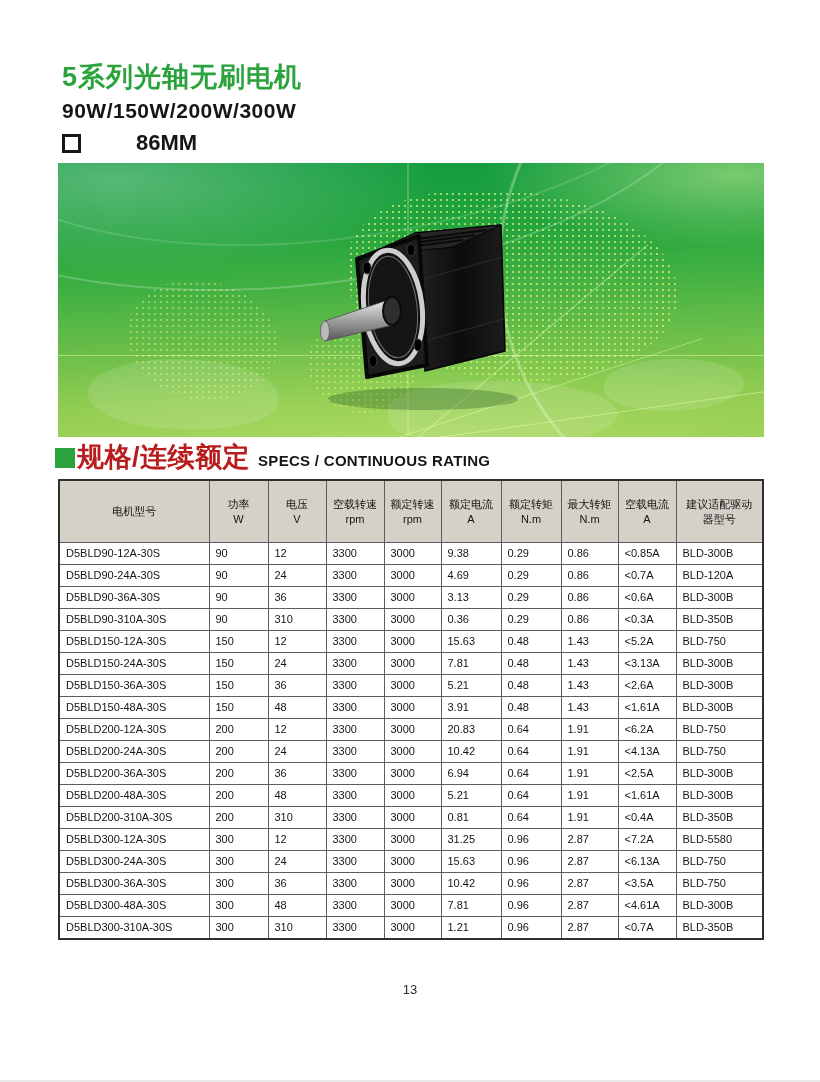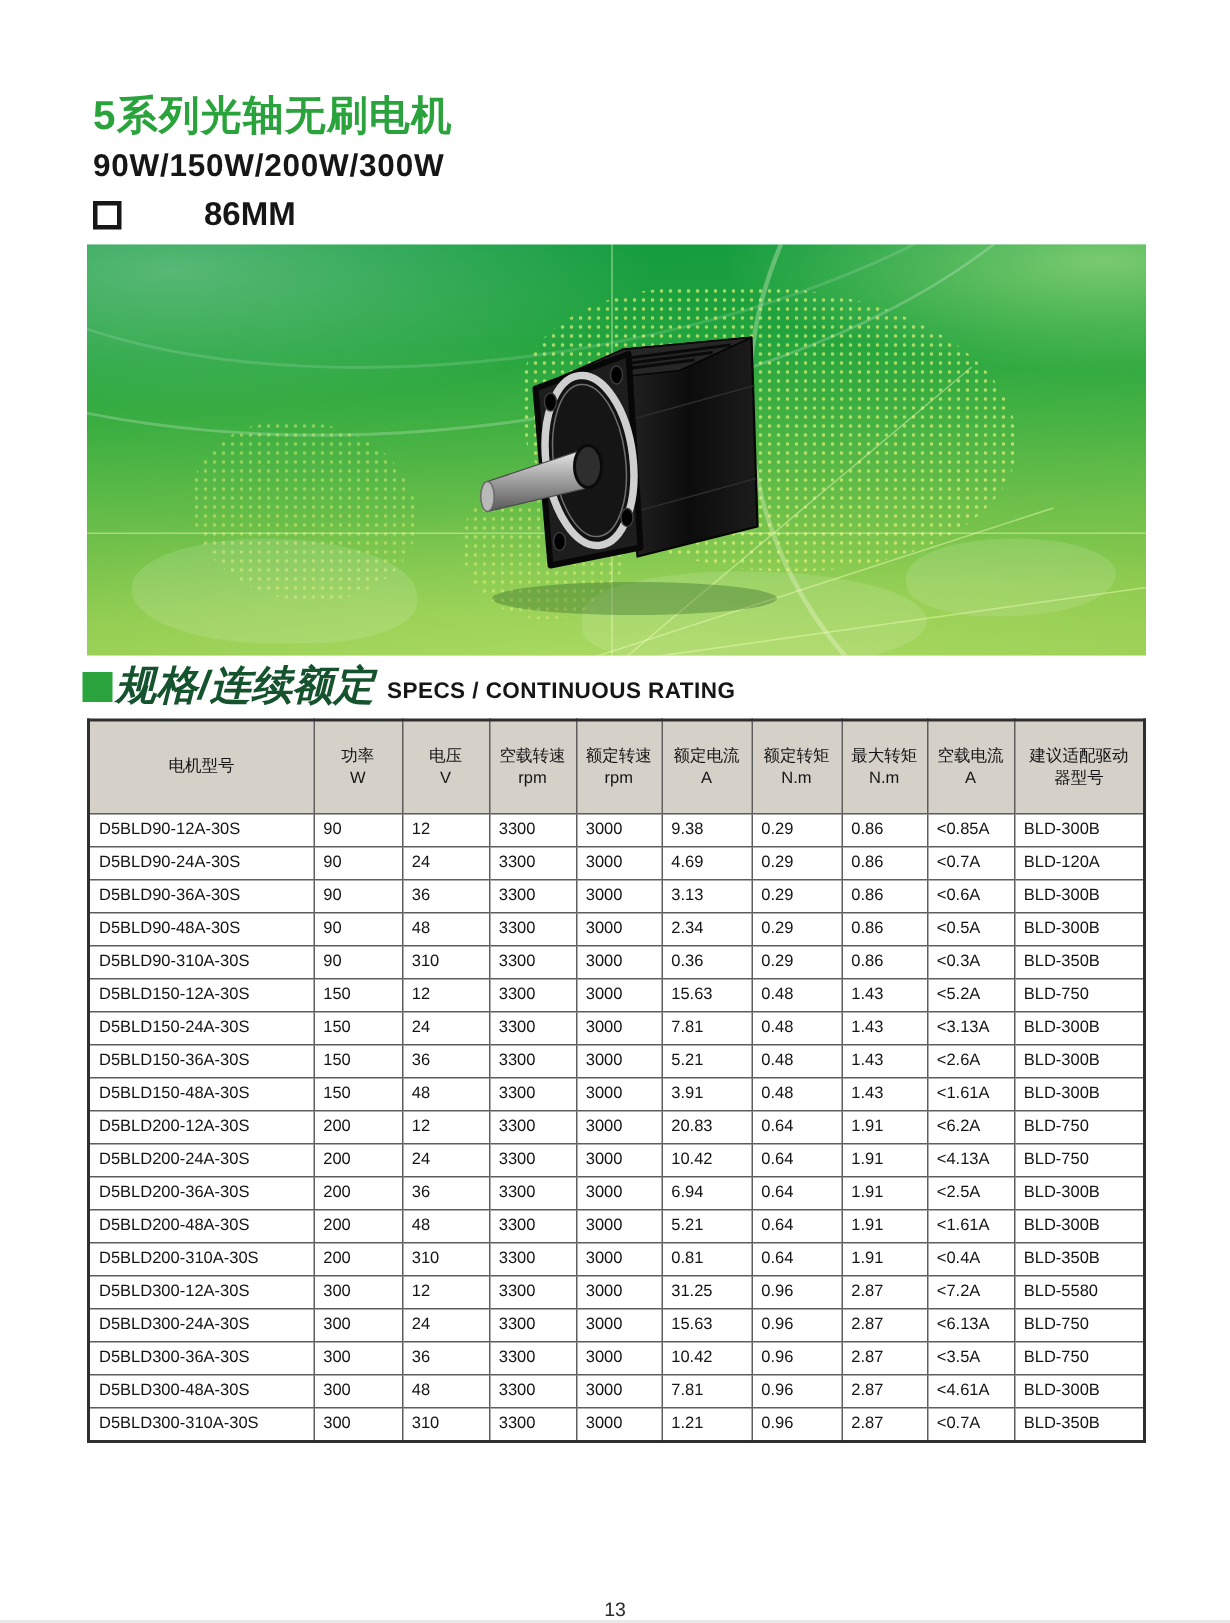--- a/index.html
+++ b/index.html
@@ -44,21 +44,21 @@
   .fl-h{left:0;top:192px;width:706px;}
   .fl-1{left:340px;top:274px;width:320px;transform:rotate(-18deg);}
   .fl-2{left:380px;top:274px;width:330px;transform:rotate(-8deg);}
   .fl-3{left:360px;top:274px;width:300px;transform:rotate(-40deg);}
   .fl-4{left:350px;top:274px;width:300px;transform:rotate(-90deg);}
   .banner svg{position:absolute;left:0;top:0;}
 
   
   .section-heading{position:absolute;left:55px;top:443px;display:flex;align-items:flex-end;}
   .green-square{display:inline-block;width:20px;height:20px;background:#2aa33c;margin:0 2px 4px 0;}
-  .section-cn{font-size:27px;line-height:29px;font-weight:bold;color:#14532d;letter-spacing:.5px;font-style:italic;}
+  .section-cn{font-size:27px;line-height:29px;font-weight:bold;color:#b91c1c;letter-spacing:.5px;}
   .section-en{font-size:15px;line-height:17px;font-weight:bold;color:#161616;margin:0 18px 3px 8px;letter-spacing:.3px;}
 
   
   .specs-table{
     position:absolute;left:58px;top:479px;width:706px;
     border-collapse:collapse;table-layout:fixed;
     border:2px solid #2f2f2f;
   }
   .specs-table th{
     background:#d5d1c9;border:1px solid #5d5d5d;
@@ -66,21 +66,21 @@
     padding:4px 6px;height:53px;vertical-align:middle;text-align:center;line-height:15px;
   }
   .specs-table th.center{text-align:center;}
   .specs-table td{
     background:#ffffff;border:1px solid #5d5d5d;
     font-size:11px;color:#141414;
     padding:3px 6px;height:15px;line-height:15px;vertical-align:middle;white-space:nowrap;
   }
 
   
-  .page-number{position:absolute;left:0;top:1065px;width:100%;text-align:center;font-size:13px;color:#2b2b2b;}
+  .page-number{position:absolute;left:0;top:982px;width:100%;text-align:center;font-size:13px;color:#2b2b2b;}
 </style>
 </head>
 <body>
 
 <div class="page">
 
   <div class="title-block">
     <h1 class="title-cn">5系列光轴无刷电机</h1>
     <h2 class="title-watts">90W/150W/200W/300W</h2>
     <h3 class="title-frame">
@@ -241,32 +241,20 @@
           <td>36</td>
           <td>3300</td>
           <td>3000</td>
           <td>3.13</td>
           <td>0.29</td>
           <td>0.86</td>
           <td>&lt;0.6A</td>
           <td>BLD-300B</td>
         </tr>
         <tr>
-          <td>D5BLD90-48A-30S</td>
-          <td>90</td>
-          <td>48</td>
-          <td>3300</td>
-          <td>3000</td>
-          <td>2.34</td>
-          <td>0.29</td>
-          <td>0.86</td>
-          <td>&lt;0.5A</td>
-          <td>BLD-300B</td>
-        </tr>
-        <tr>
           <td>D5BLD90-310A-30S</td>
           <td>90</td>
           <td>310</td>
           <td>3300</td>
           <td>3000</td>
           <td>0.36</td>
           <td>0.29</td>
           <td>0.86</td>
           <td>&lt;0.3A</td>
           <td>BLD-350B</td>

